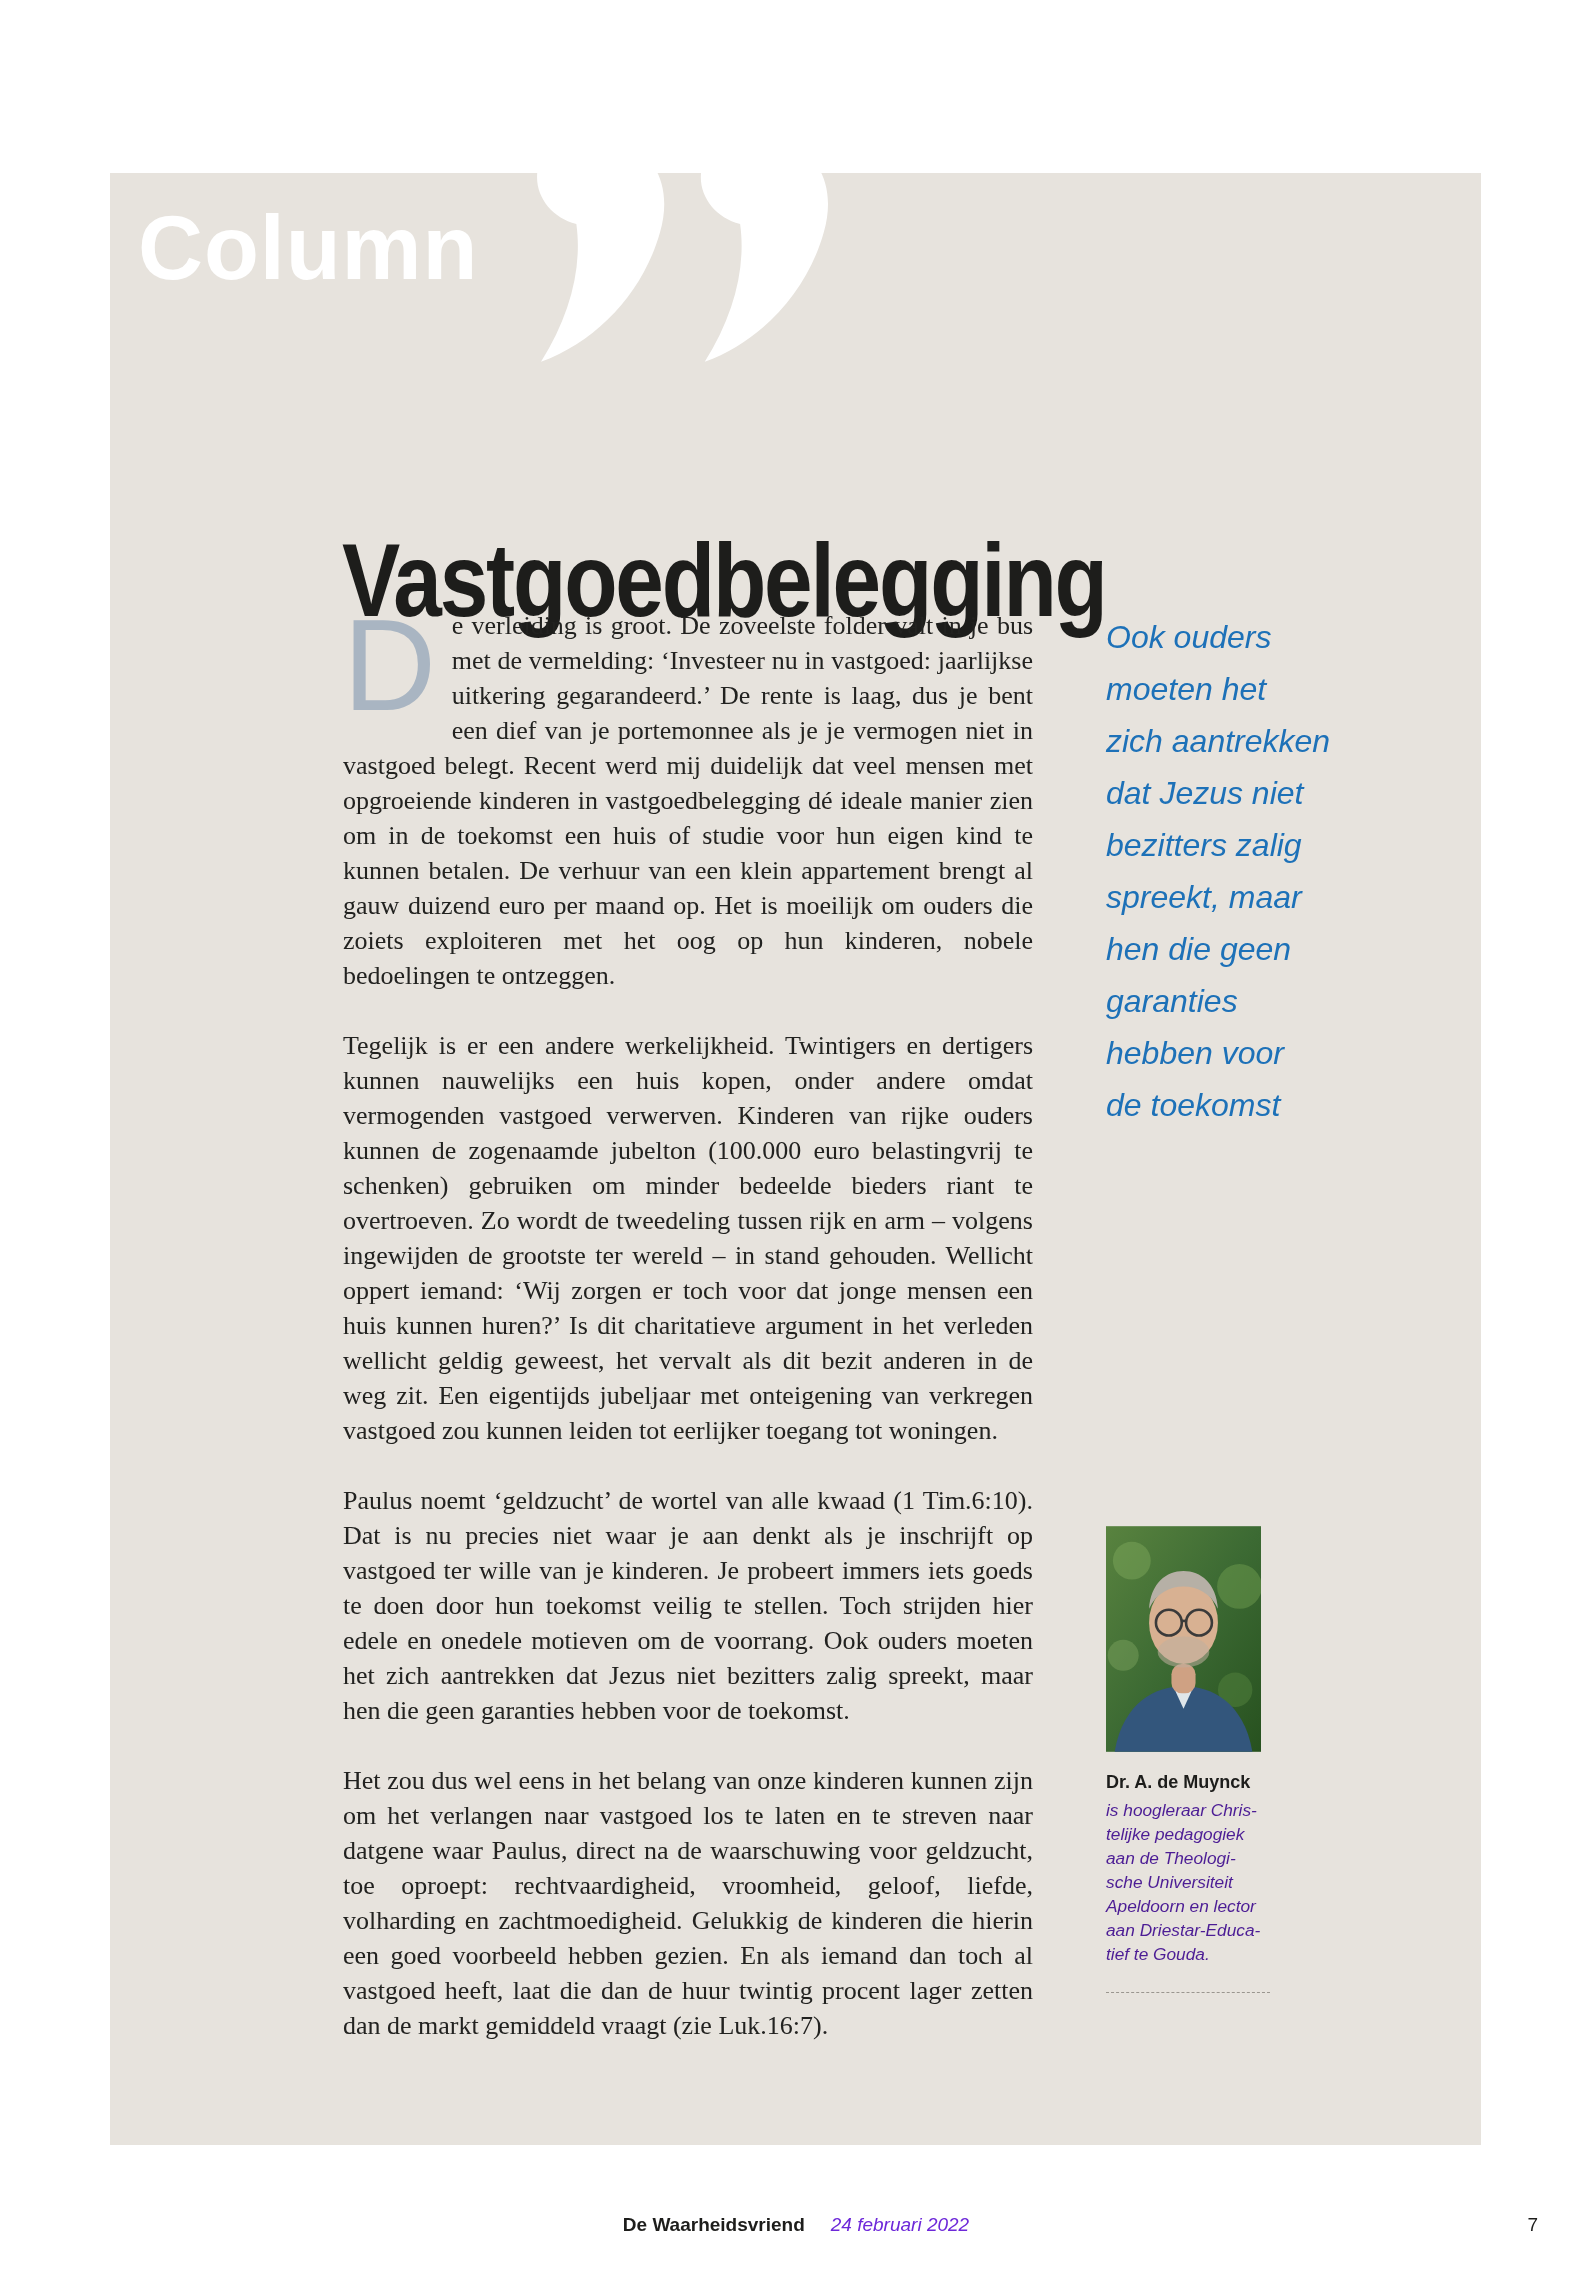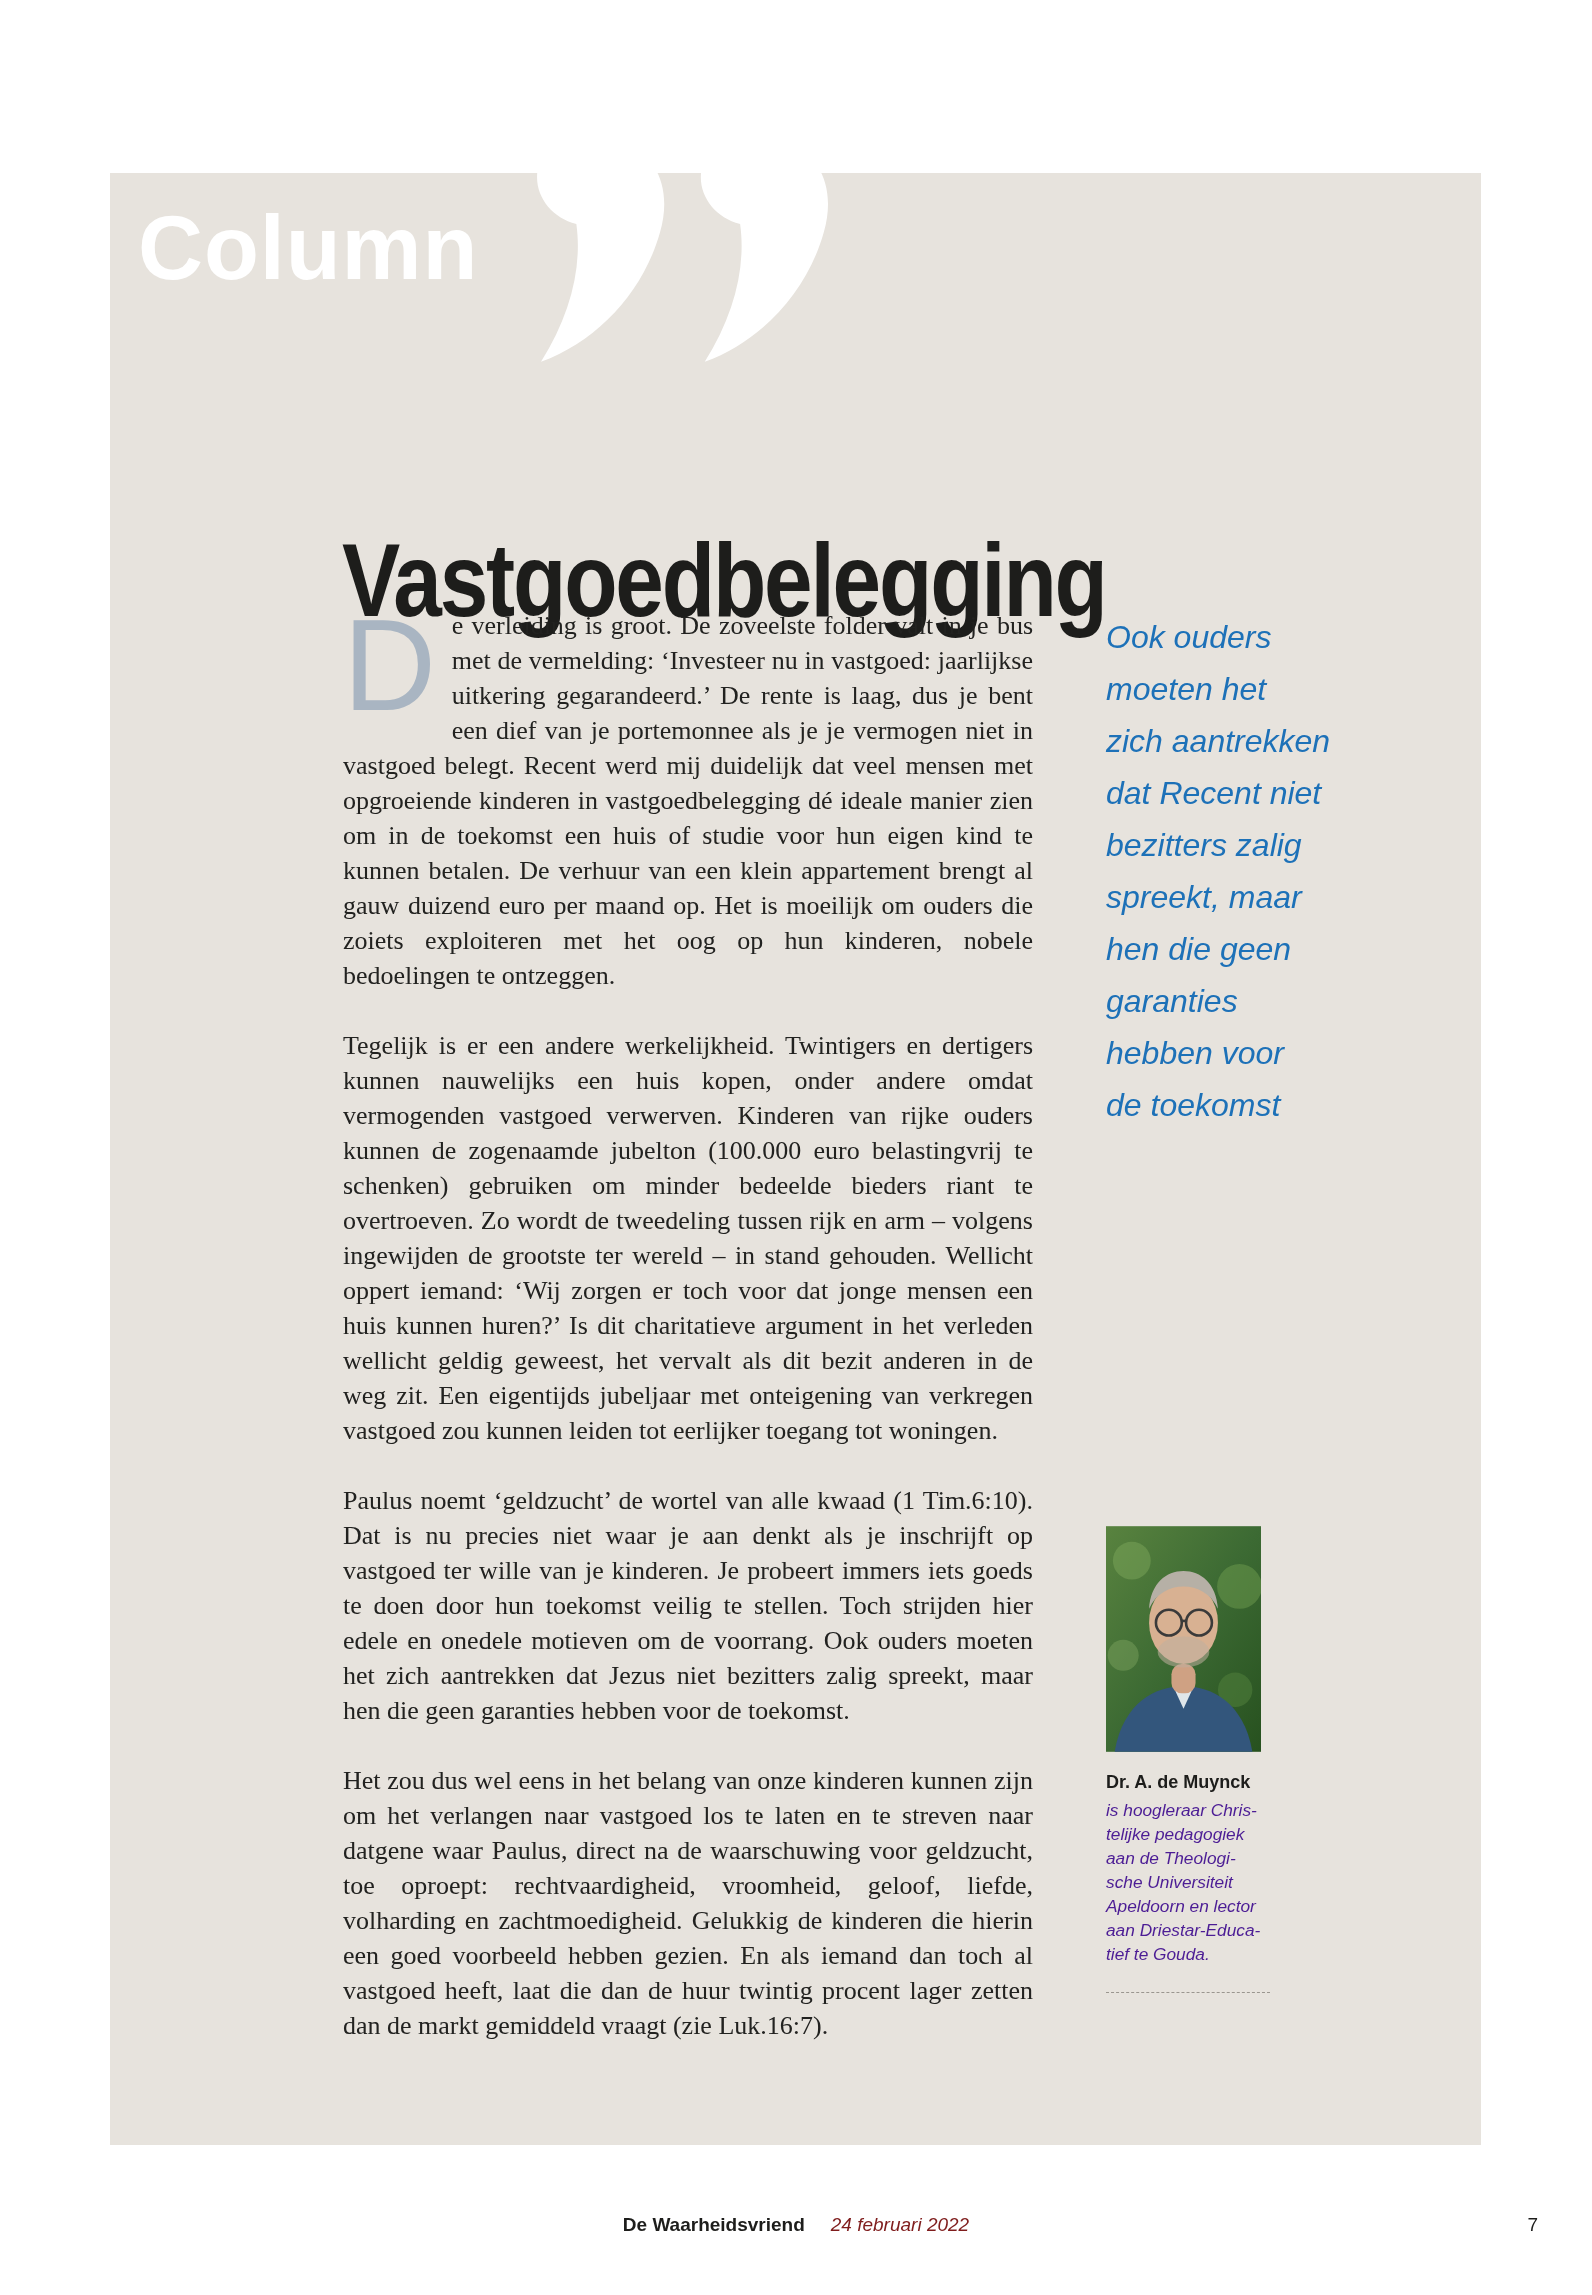--- a/index.html
+++ b/index.html
@@ -109,21 +109,21 @@
   .footer {
     position: absolute;
     left: 0; top: 2214px;
     width: 100%;
     text-align: center;
     font-family: "Liberation Sans", sans-serif;
     font-size: 19px;
     color: #1d1d1b;
   }
   .footer .mag { font-weight: 700; }
-  .footer .date { font-style: italic; margin-left: 26px; color: #7f1d1d; }
+  .footer .date { font-style: italic; margin-left: 26px; color: #6d28d9; }
   .page-number {
     position: absolute;
     right: 54px; top: 2214px;
     font-family: "Liberation Sans", sans-serif;
     font-size: 19px;
     color: #1d1d1b;
   }
 </style>
 </head>
 <body>
@@ -155,21 +155,21 @@
     <span>Paulus noemt ‘geldzucht’ de wortel van alle kwaad (1 Tim.6:10). Dat is nu precies niet waar je aan denkt als je inschrijft op vastgoed ter wille van je kinderen. Je probeert immers iets goeds te doen door hun toekomst veilig te stellen. Toch strijden hier edele en onedele motieven om de voorrang. Ook ouders moeten het zich aantrekken dat Jezus niet bezitters zalig spreekt, maar hen die geen garanties hebben voor de toekomst.</span>
   </p>
   <p>
     <span>Het zou dus wel eens in het belang van onze kinderen kunnen zijn om het verlangen naar vastgoed los te laten en te streven naar datgene waar Paulus, direct na de waarschuwing voor geldzucht, toe oproept: rechtvaardigheid, vroomheid, geloof, liefde, volharding en zachtmoedigheid. Gelukkig de kinderen die hierin een goed voorbeeld hebben gezien. En als iemand dan toch al vastgoed heeft, laat die dan de huur twintig procent lager zetten dan de markt gemiddeld vraagt (zie Luk.16:7).</span>
   </p>
 </div>
 
 <div class="pull-quote">Ook ouders
 moeten het
 zich aantrekken
-dat Recent niet
+dat Jezus niet
 bezitters zalig
 spreekt, maar
 hen die geen
 garanties
 hebben voor
 de toekomst</div>
 
 <div class="author-photo">
   <svg width="155" height="226" viewBox="0 0 180 262" aria-hidden="true">
     <defs>

